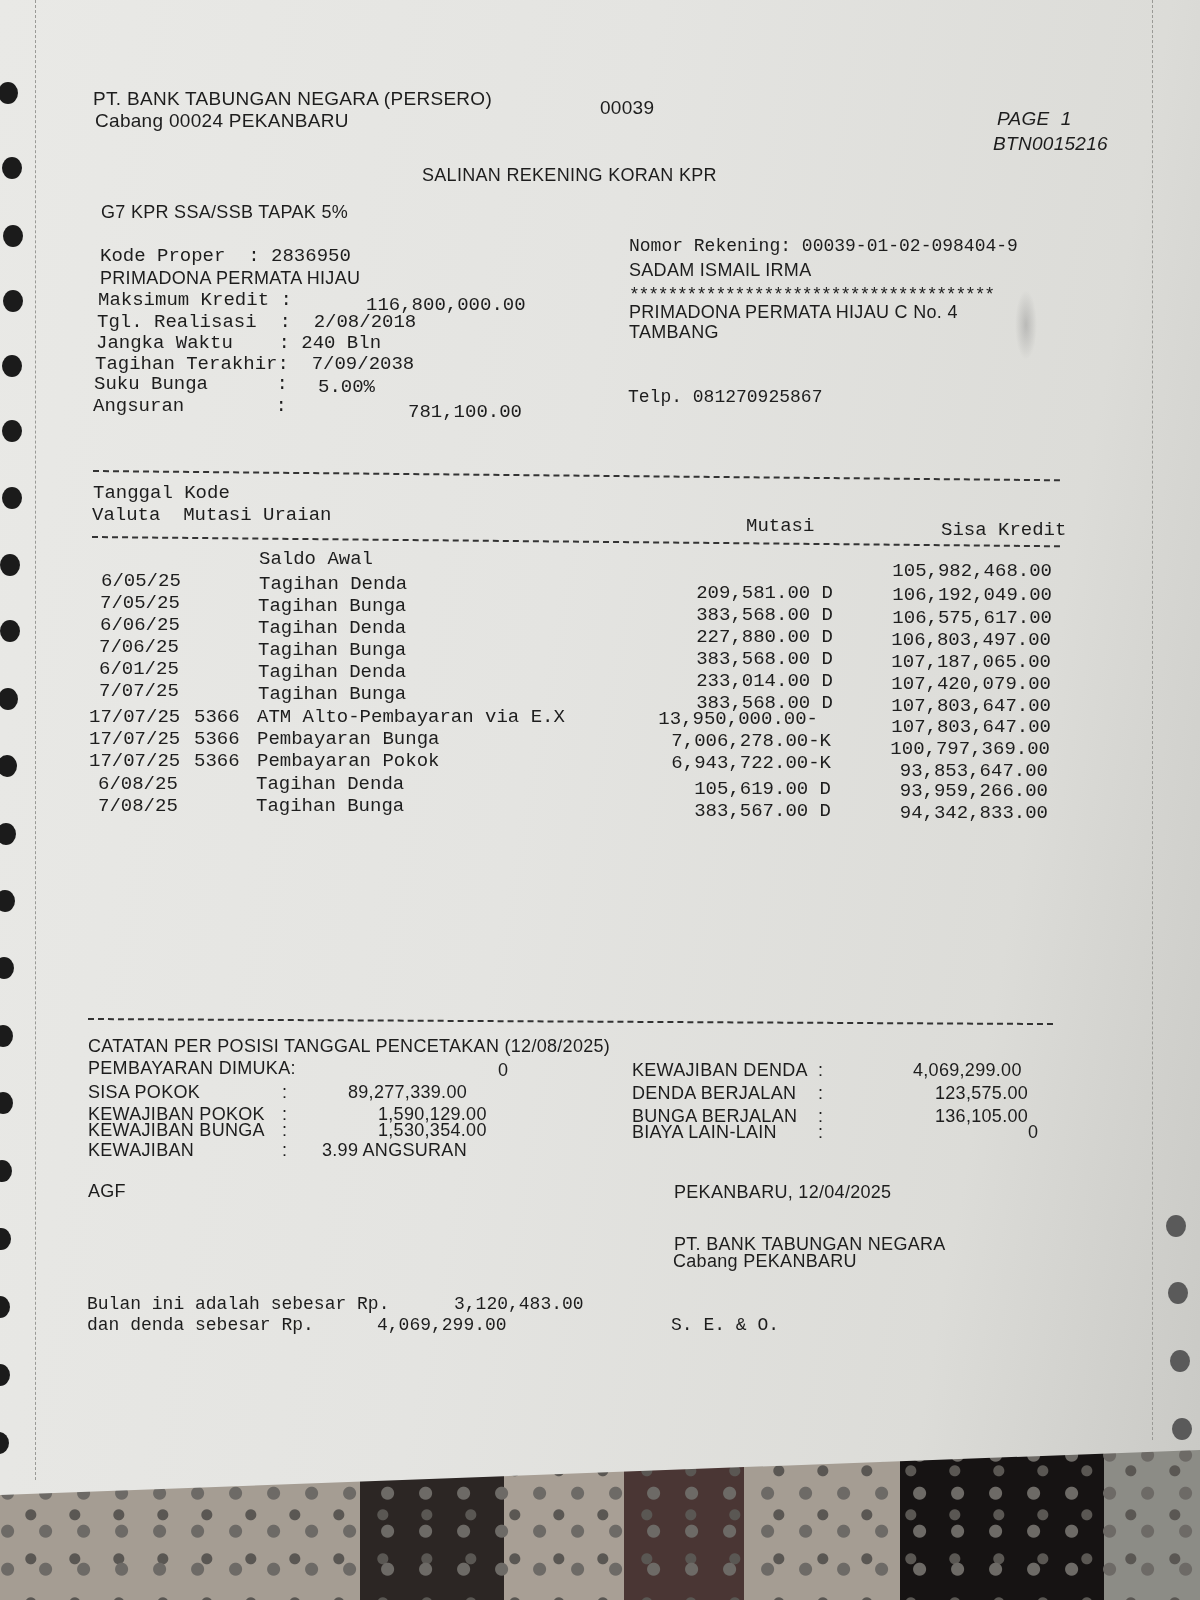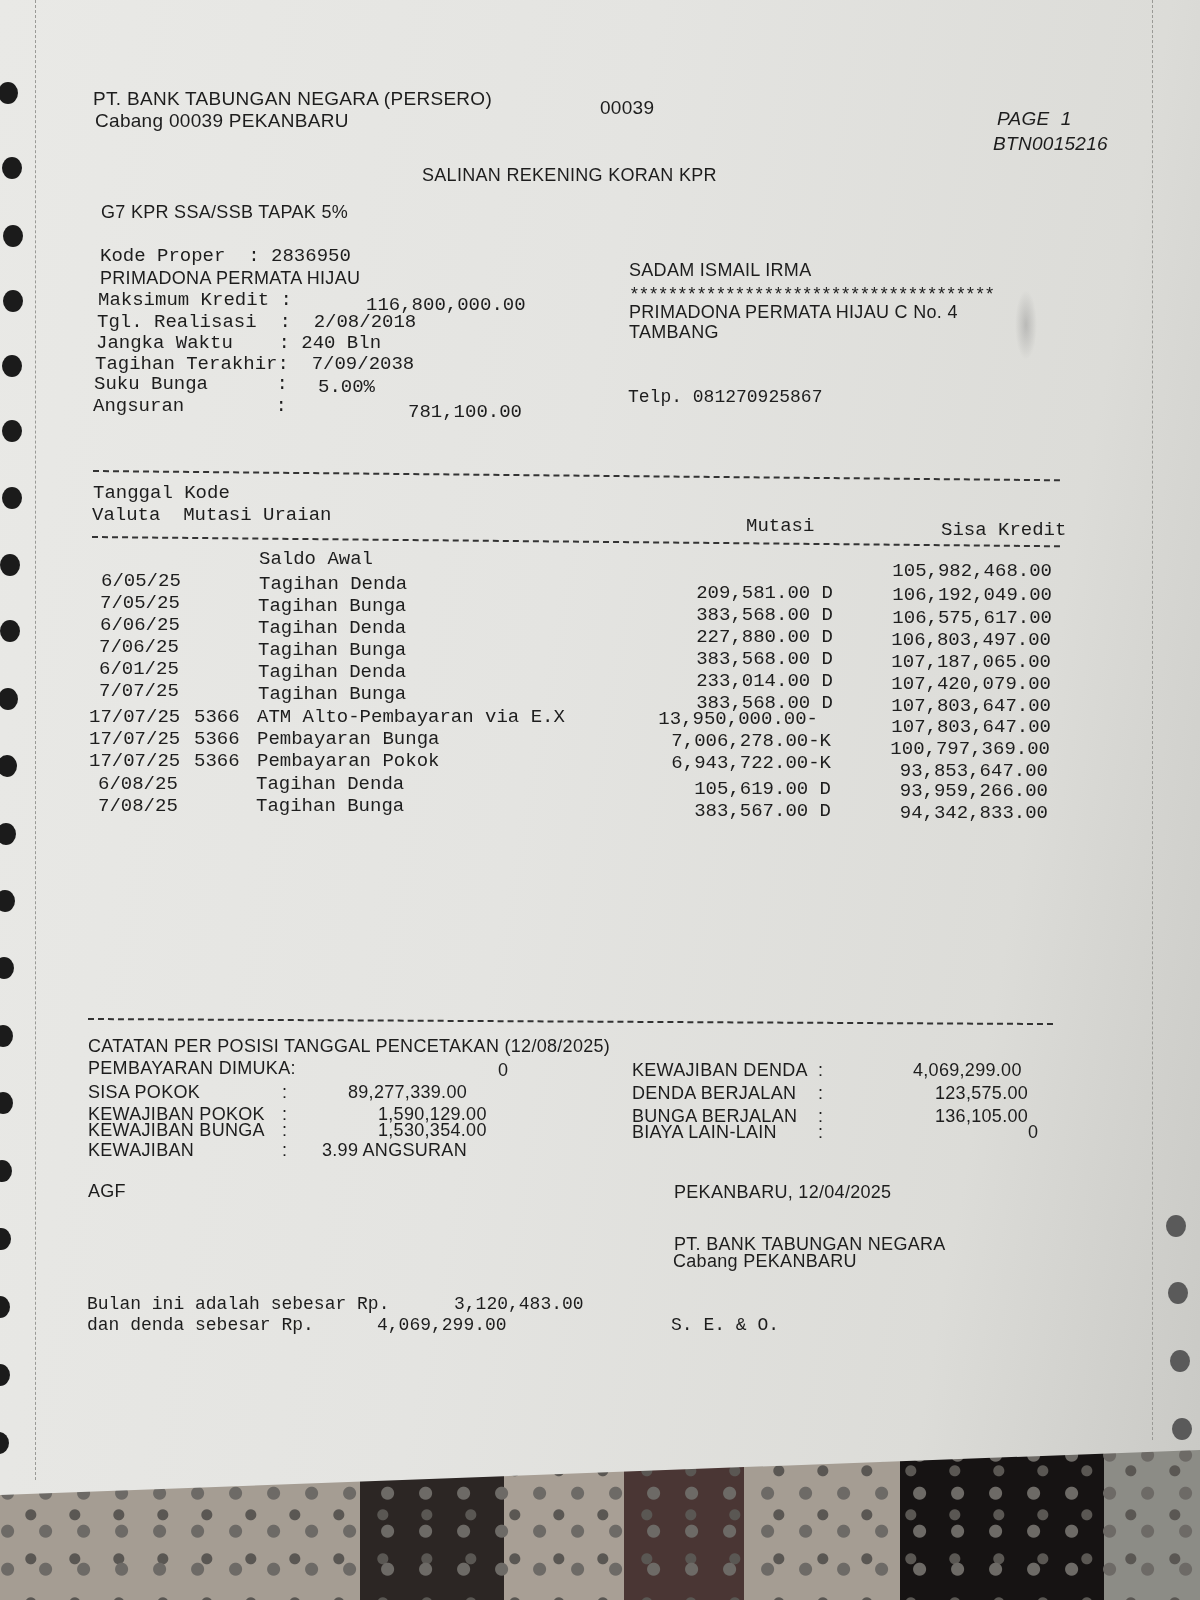--- a/index.html
+++ b/index.html
@@ -74,39 +74,40 @@
   <div class="hole" style="left:-10px;top:1296px"></div>
   <div class="hole" style="left:-10px;top:1364px"></div>
   <div class="hole" style="left:-11px;top:1432px"></div>
 
   <div class="hole" style="left:1166px;top:1215px;background:#5a5a5a"></div>
   <div class="hole" style="left:1168px;top:1282px;background:#5a5a5a"></div>
   <div class="hole" style="left:1170px;top:1350px;background:#5a5a5a"></div>
   <div class="hole" style="left:1172px;top:1418px;background:#5a5a5a"></div>
 
   <div class="abs sans f19" style="left:93px;top:88px">PT. BANK TABUNGAN NEGARA (PERSERO)</div>
-  <div class="abs sans f19" style="left:95px;top:110px">Cabang 00039 PEKANBARU</div>
+  <div class="abs sans f19" style="left:95px;top:110px">Cabang 00024 PEKANBARU</div>
   <div class="abs sans f19" style="left:600px;top:97px">00039</div>
   <div class="abs sans f19" style="left:997px;top:108px;font-style:italic">PAGE  1</div>
   <div class="abs sans f19" style="left:993px;top:133px;font-style:italic">BTN0015216</div>
   <div class="abs sans f18" style="left:422px;top:165px">SALINAN REKENING KORAN KPR</div>
 
   <div class="abs sans f18" style="left:101px;top:202px">G7 KPR SSA/SSB TAPAK 5%</div>
   <div class="abs mono f19" style="left:100px;top:245px">Kode Proper  : 2836950</div>
   <div class="abs sans f18" style="left:100px;top:268px">PRIMADONA PERMATA HIJAU</div>
   <div class="abs mono f19" style="left:98px;top:289px">Maksimum Kredit :</div>
   <div class="abs mono f19" style="left:366px;top:294px">116,800,000.00</div>
   <div class="abs mono f19" style="left:97px;top:311px">Tgl. Realisasi  :  2/08/2018</div>
   <div class="abs mono f19" style="left:96px;top:332px">Jangka Waktu    : 240 Bln</div>
   <div class="abs mono f19" style="left:95px;top:353px">Tagihan Terakhir:  7/09/2038</div>
   <div class="abs mono f19" style="left:94px;top:373px">Suku Bunga      :</div>
   <div class="abs mono f19" style="left:318px;top:376px">5.00%</div>
   <div class="abs mono f19" style="left:93px;top:395px">Angsuran        :</div>
   <div class="abs mono f19" style="left:408px;top:401px">781,100.00</div>
 
+  <div class="abs mono f18" style="left:629px;top:236px">Nomor Rekening: 00039-01-02-098404-9</div>
   <div class="abs sans f18" style="left:629px;top:260px">SADAM ISMAIL IRMA</div>
   <div class="abs mono f18" style="left:629px;top:285px;letter-spacing:-1.2px">**************************************</div>
   <div class="abs sans f18" style="left:629px;top:302px">PRIMADONA PERMATA HIJAU C No. 4</div>
   <div class="abs sans f18" style="left:629px;top:322px">TAMBANG</div>
   <div class="abs mono f18" style="left:628px;top:387px">Telp. 081270925867</div>
 
   <div class="dashes" style="left:93px;top:470px;width:967px;transform:rotate(0.55deg);transform-origin:left"></div>
   <div class="abs mono f19" style="left:93px;top:482px">Tanggal Kode</div>
   <div class="abs mono f19" style="left:92px;top:504px">Valuta  Mutasi Uraian</div>
   <div class="abs mono f19" style="left:746px;top:515px">Mutasi</div>

